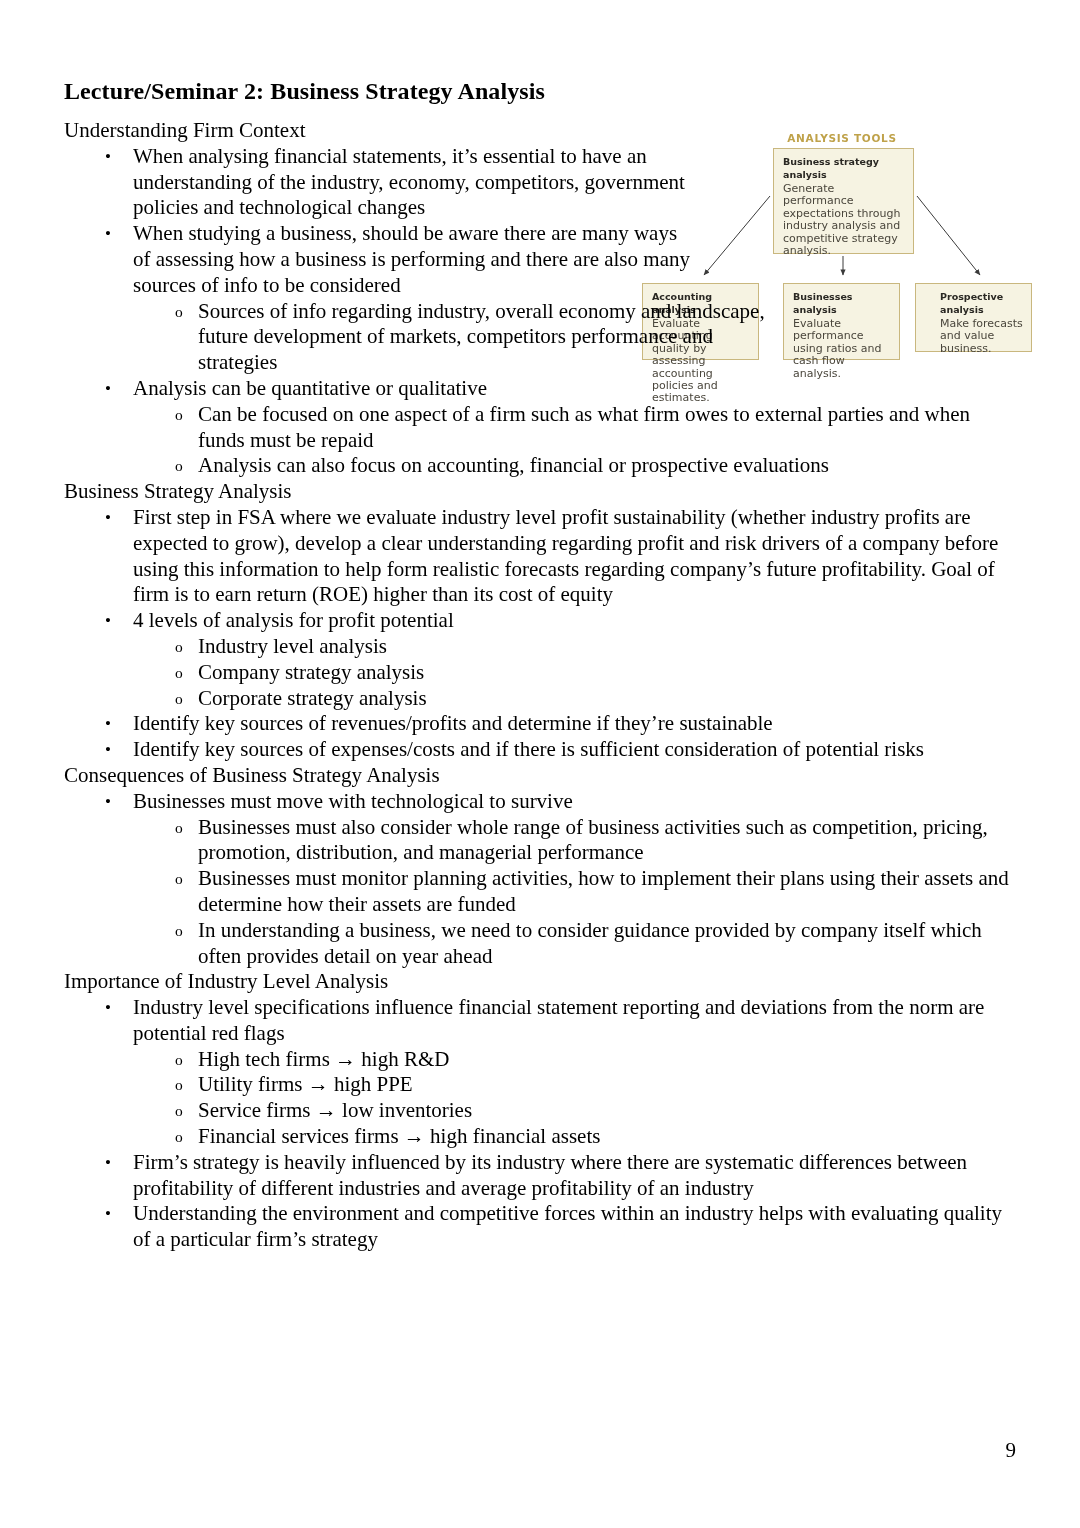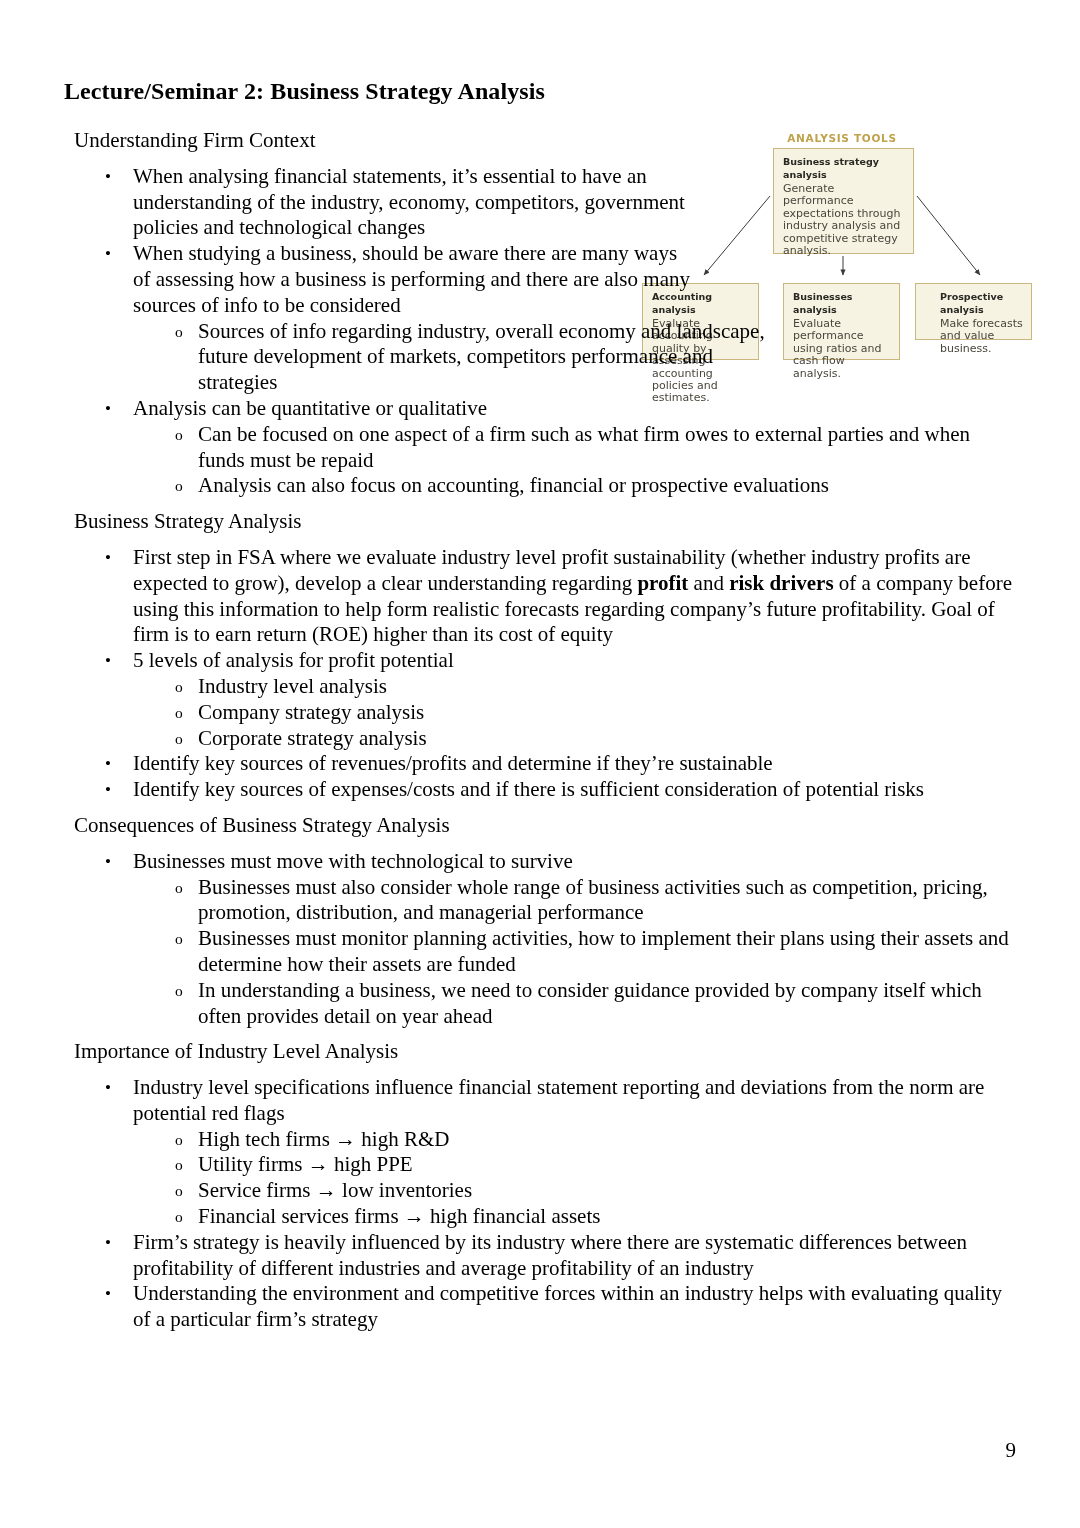--- a/index.html
+++ b/index.html
@@ -38,21 +38,21 @@
   .body-col {
     position: absolute;
     left: 64px;
     top: 118px;
     width: 952px;
   }
 
   .heading-line {
     font-size: 21px;
     line-height: 25.8px;
-    margin: 10px;
+    margin: 0;
     padding: 0;
   }
 
   ul.lvl1 {
     list-style: none;
     margin: 0;
     padding: 0;
   }
   ul.lvl1 > li {
     position: relative;
@@ -90,21 +90,21 @@
   }
 
   
   .narrow {
     width: 560px;
   }
   .narrow-sub {
     width: 580px;
   }
 
-  b, strong { font-weight: bold; text-align: right; }
+  b, strong { font-weight: normal; text-align: right; }
 
   
   .figure {
     position: absolute;
     left: 642px;
     top: 132px;
     width: 400px;
     height: 232px;
   }
   .fig-title {
@@ -155,21 +155,21 @@
   #fig-box-fin {
     left: 141px;
     top: 151px;
     width: 117px;
     height: 77px;
   }
   #fig-box-pros {
     left: 273px;
     top: 151px;
     width: 117px;
-    height: 57px;
+    height: 69px;
     padding-left: 24px;
   }
   .fig-arrows {
     position: absolute;
     left: 0; top: 0;
     width: 400px;
     height: 232px;
     overflow: visible;
   }
 
@@ -233,21 +233,21 @@
             <li class="narrow-sub"><span class="bullet-o">o</span><span>Sources of info regarding industry, overall economy and landscape, future development of markets, competitors performance and strategies</span></li>
           </ul></li>
         <li><span class="bullet">•</span><span>Analysis can be quantitative or qualitative</span><ul class="lvl2">
             <li><span class="bullet-o">o</span><span>Can be focused on one aspect of a firm such as what firm owes to external parties and when funds must be repaid</span></li>
             <li><span class="bullet-o">o</span><span>Analysis can also focus on accounting, financial or prospective evaluations</span></li>
           </ul></li>
       </ul>
       <div class="heading-line">Business Strategy Analysis</div>
       <ul class="lvl1">
         <li><span class="bullet">•</span><span>First step in FSA where we evaluate industry level profit sustainability (whether industry profits are expected to grow), develop a clear understanding regarding <b>profit</b> and <b>risk drivers</b> of a company before using this information to help form realistic forecasts regarding company’s future profitability. Goal of firm is to earn return (ROE) higher than its cost of equity</span></li>
-        <li><span class="bullet">•</span><span>5 levels of analysis for profit potential</span><ul class="lvl2">
+        <li><span class="bullet">•</span><span>4 levels of analysis for profit potential</span><ul class="lvl2">
             <li><span class="bullet-o">o</span><span>Industry level analysis</span></li>
             <li><span class="bullet-o">o</span><span>Company strategy analysis</span></li>
             <li><span class="bullet-o">o</span><span>Corporate strategy analysis</span></li>
           </ul></li>
         <li><span class="bullet">•</span><span>Identify key sources of revenues/profits and determine if they’re sustainable</span></li>
         <li><span class="bullet">•</span><span>Identify key sources of expenses/costs and if there is sufficient consideration of potential risks</span></li>
       </ul>
       <div class="heading-line">Consequences of Business Strategy Analysis</div>
       <ul class="lvl1">
         <li><span class="bullet">•</span><span>Businesses must move with technological to survive</span><ul class="lvl2">

